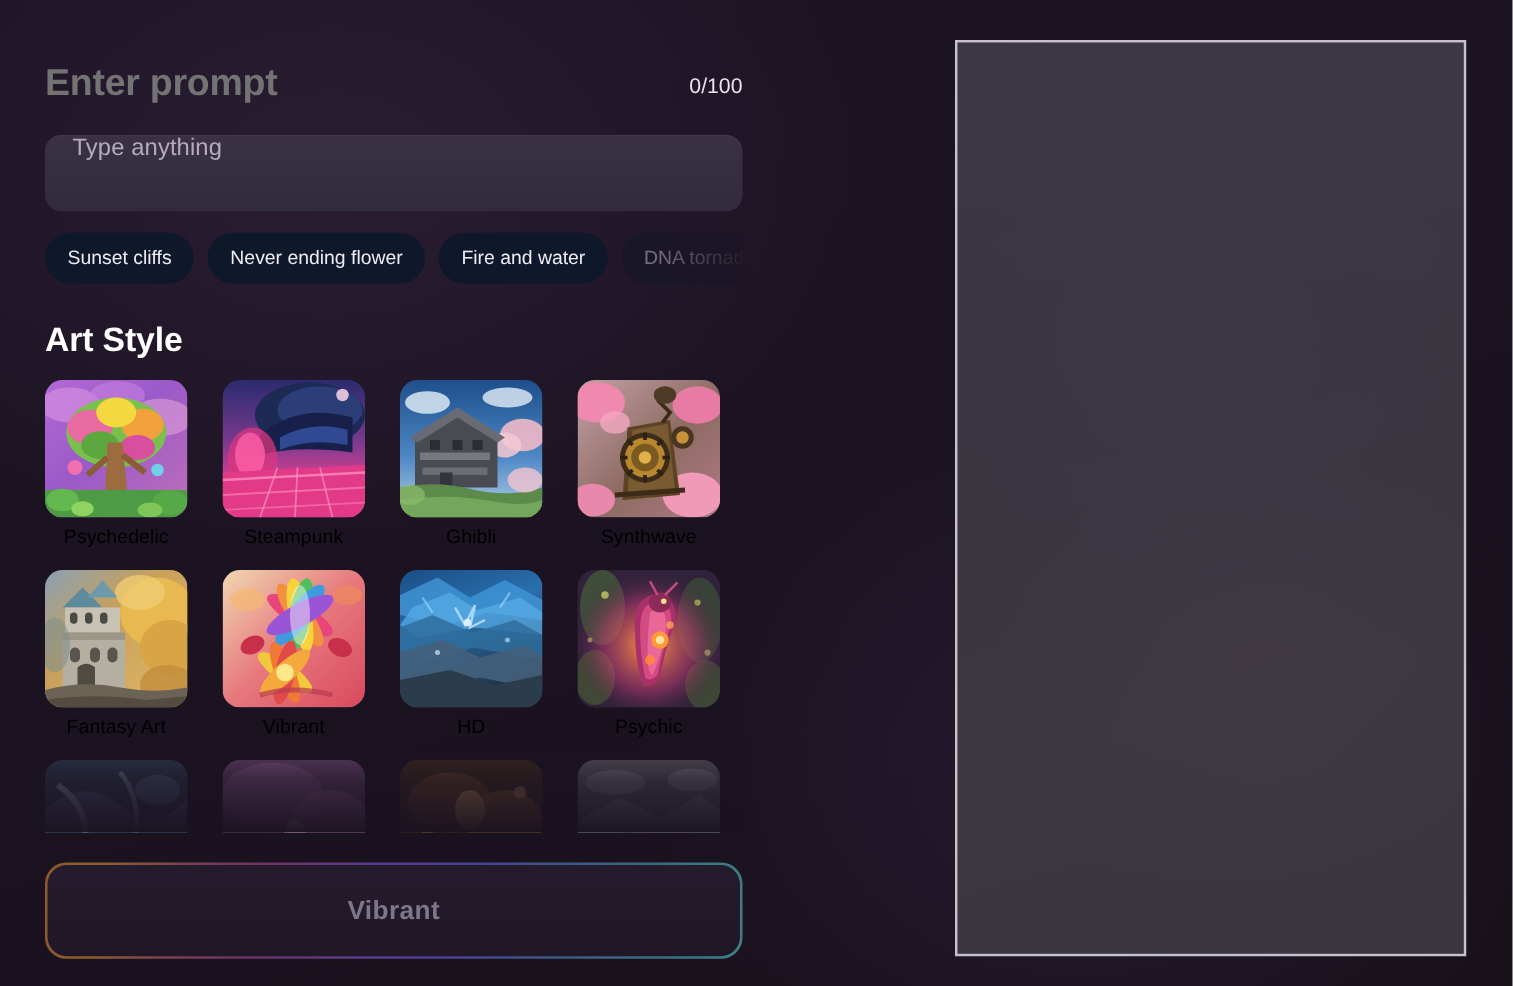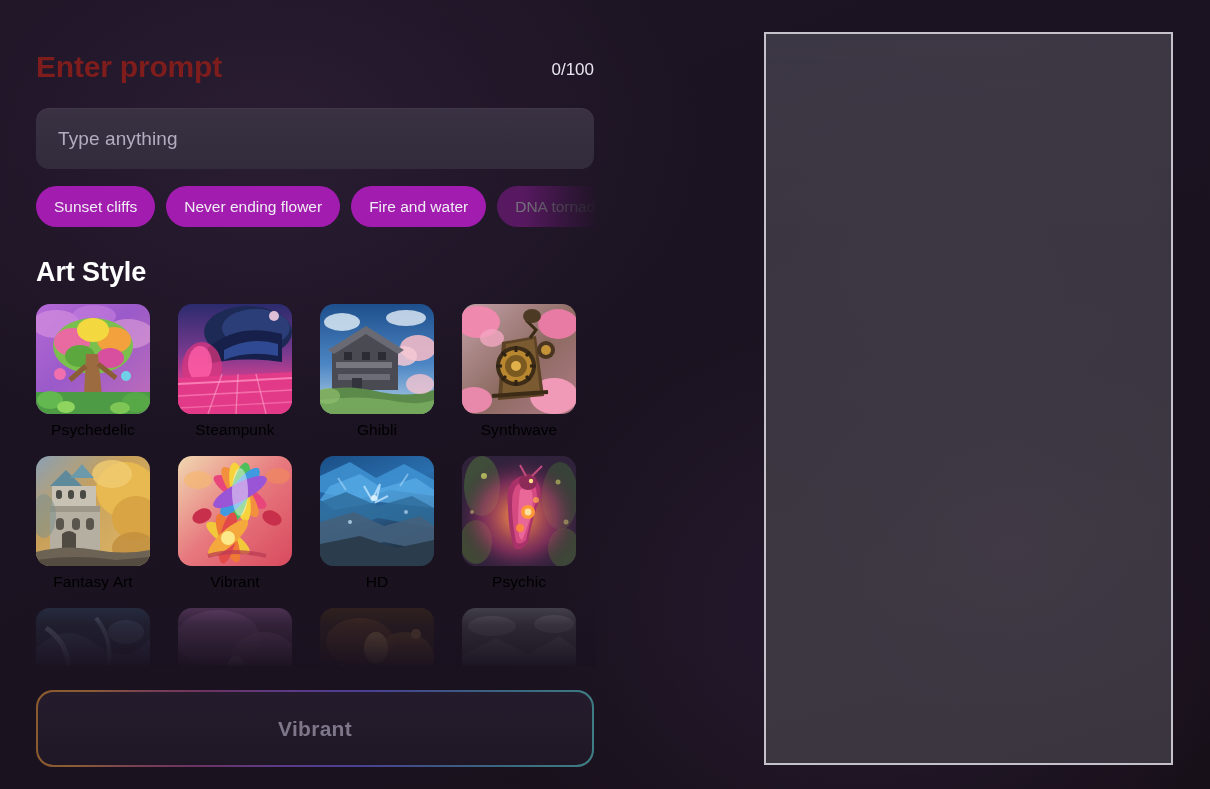--- a/index.html
+++ b/index.html
@@ -42,41 +42,41 @@
     display: flex;
     align-items: baseline;
     justify-content: space-between;
     height: 40px;
   }
 
   .prompt-title {
     font-size: 30px;
     font-weight: bold;
     letter-spacing: -0.2px;
-    color: #7f1d1d;
+    color: #737373;
     line-height: 34px;
   }
 
   .char-counter {
     font-size: 17px;
     color: #e9e4ef;
     font-weight: normal;
     position: relative;
     top: -2px;
     text-align: center;
   }
 
   .prompt-input-wrap {
     margin-top: 18px;
     width: 558px;
     height: 61px;
     border-radius: 13px;
     background: linear-gradient(180deg, #3a3243 0%, #352e3f 55%, #322b3b 100%);
     display: flex;
-    align-items: center;
+    align-items: flex-start;
     padding: 0 22px;
     box-shadow: inset 0 1px 0 rgba(255,255,255,0.035);
   }
 
   .prompt-input {
     width: 100%;
     border: none;
     outline: none;
     background: transparent;
     font-family: "Liberation Sans", sans-serif;
@@ -97,21 +97,21 @@
     display: flex;
     gap: 11px;
     overflow: hidden;
     position: relative;
   }
 
   .chip {
     flex: 0 0 auto;
     height: 41px;
     border-radius: 21px;
-    background: #a21caf;
+    background: #0f172a;
     display: flex;
     align-items: center;
     padding: 0 18px;
     font-size: 15.5px;
     color: #f0ecf4;
     white-space: nowrap;
     cursor: pointer;
     border: none;
     font-family: "Liberation Sans", sans-serif;
   }

